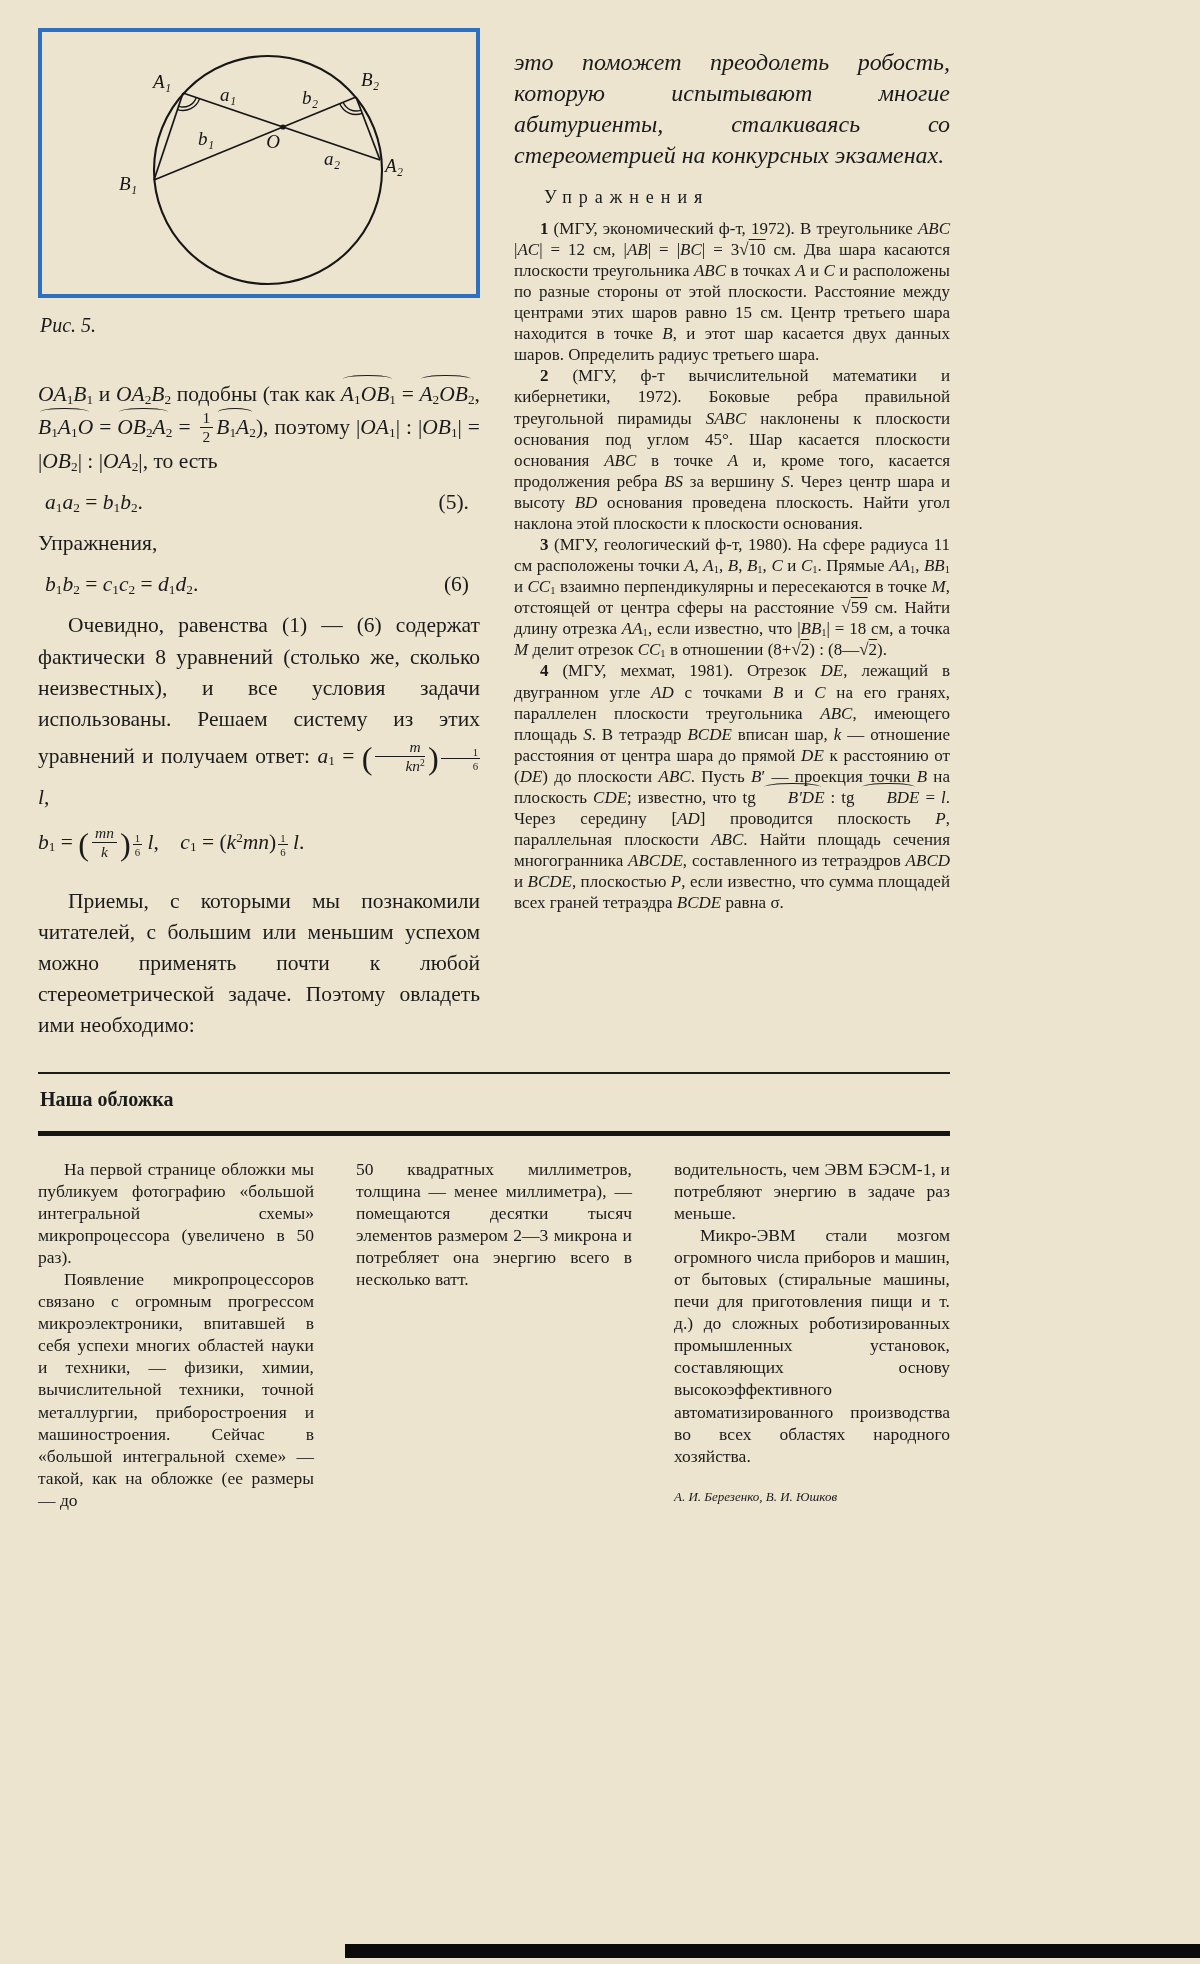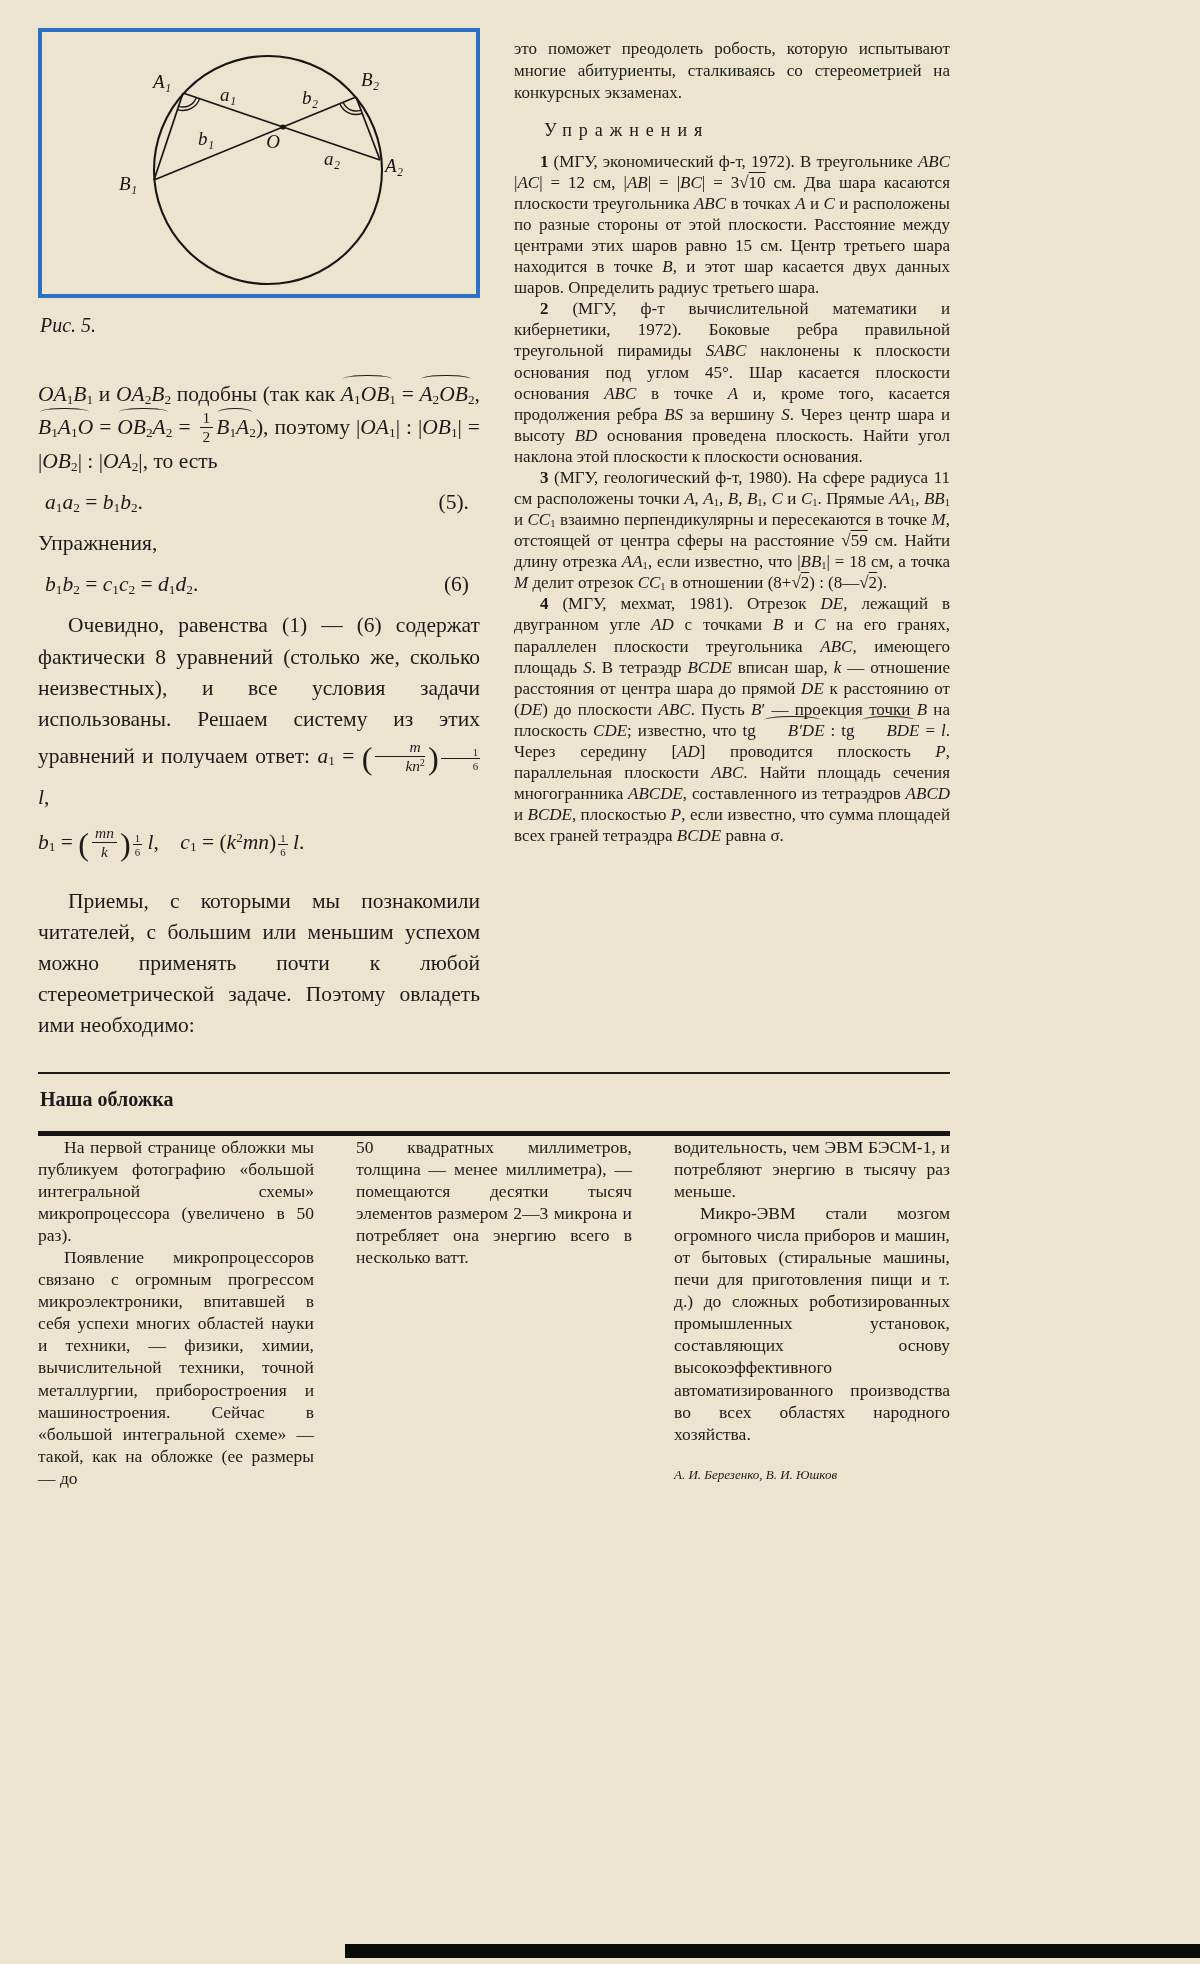--- a/index.html
+++ b/index.html
@@ -45,29 +45,29 @@
   .fden{display:block;padding-top:1px;}
 
   .efrac{display:inline-flex;flex-direction:column;font-size:0.5em;line-height:1.15;
     vertical-align:0.65em;text-align:center;margin-left:2px;}
   .efrac .en{border-bottom:1.2px solid #1b1b1b;padding:0 2px;}
   .efrac .ed{padding-top:1px;}
 
   .lp,.rp{font-size:1.5em;vertical-align:-0.2em;}
   .ovl{text-decoration:overline;}
 
-  .intro{font-size:17px;line-height:1.29;text-align:justify;margin:10px 0 0 0;}
+  .intro{font-size:24px;line-height:1.29;text-align:justify;margin:19px 0 0 0;font-style:italic;}
   .ex-heading{font-size:18px;letter-spacing:7px;margin:16px 0 10px 30px;}
   .exercise{font-size:17px;line-height:1.24;text-align:justify;text-indent:26px;margin:0;}
 
   .rule-thin{border:none;border-top:2px solid #1c1c1c;height:0;margin:0;}
   .cover-label{font-weight:bold;font-size:20px;margin:14px 0 0 2px;}
   .rule-thick{border:none;border-top:5px solid #151515;height:0;margin:20px 0 0 0;}
 
-  .bottom-cols{display:flex;gap:42px;}
+  .bottom-cols{display:flex;gap:42px;margin-top:22px;}
   .bcol{flex:1;min-width:0;font-size:17.5px;line-height:1.26;text-align:justify;}
   .bcol p{margin:0;}
   .p-indent{text-indent:26px;}
   .signature{font-style:italic;font-size:13px;margin-top:22px !important;text-align:left;}
 
   .page-number{position:absolute;left:40px;top:1980px;font-weight:bold;font-size:22px;}
   .scan-bar{position:absolute;left:345px;top:1944px;width:855px;height:14px;background:#0b0b0b;}
 </style>
 </head>
 <body>
@@ -145,21 +145,21 @@
 
   <div class="bottom-cols">
     <div class="bcol">
       <p class="p-indent">На первой странице обложки мы публикуем фотографию «большой интегральной схемы» микропроцессора (увеличено в 50 раз).</p>
       <p class="p-indent">Появление микропроцессоров связано с огромным прогрессом микроэлектроники, впитавшей в себя успехи многих областей науки и техники, — физики, химии, вычислительной техники, точной металлургии, приборостроения и машиностроения. Сейчас в «большой интегральной схеме» — такой, как на обложке (ее размеры — до</p>
     </div>
     <div class="bcol">
       <p>50 квадратных миллиметров, толщина — менее миллиметра), — помещаются десятки тысяч элементов размером 2—3 микрона и потребляет она энергию всего в несколько ватт.</p>
     </div>
     <div class="bcol">
-      <p>водительность, чем ЭВМ БЭСМ-1, и потребляют энергию в тысячу раз меньше.</p>
+      <p>водительность, чем ЭВМ БЭСМ-1, и потребляют энергию в задаче раз меньше.</p>
       <p class="p-indent">Микро-ЭВМ стали мозгом огромного числа приборов и машин, от бытовых (стиральные машины, печи для приготовления пищи и т. д.) до сложных роботизированных промышленных установок, составляющих основу высокоэффективного автоматизированного производства во всех областях народного хозяйства.</p>
       <p class="signature">А. И. Березенко, В. И. Юшков</p>
     </div>
   </div>
 
 </div>
 
 <div class="page-number">34</div>
 <div class="scan-bar"></div>
 

